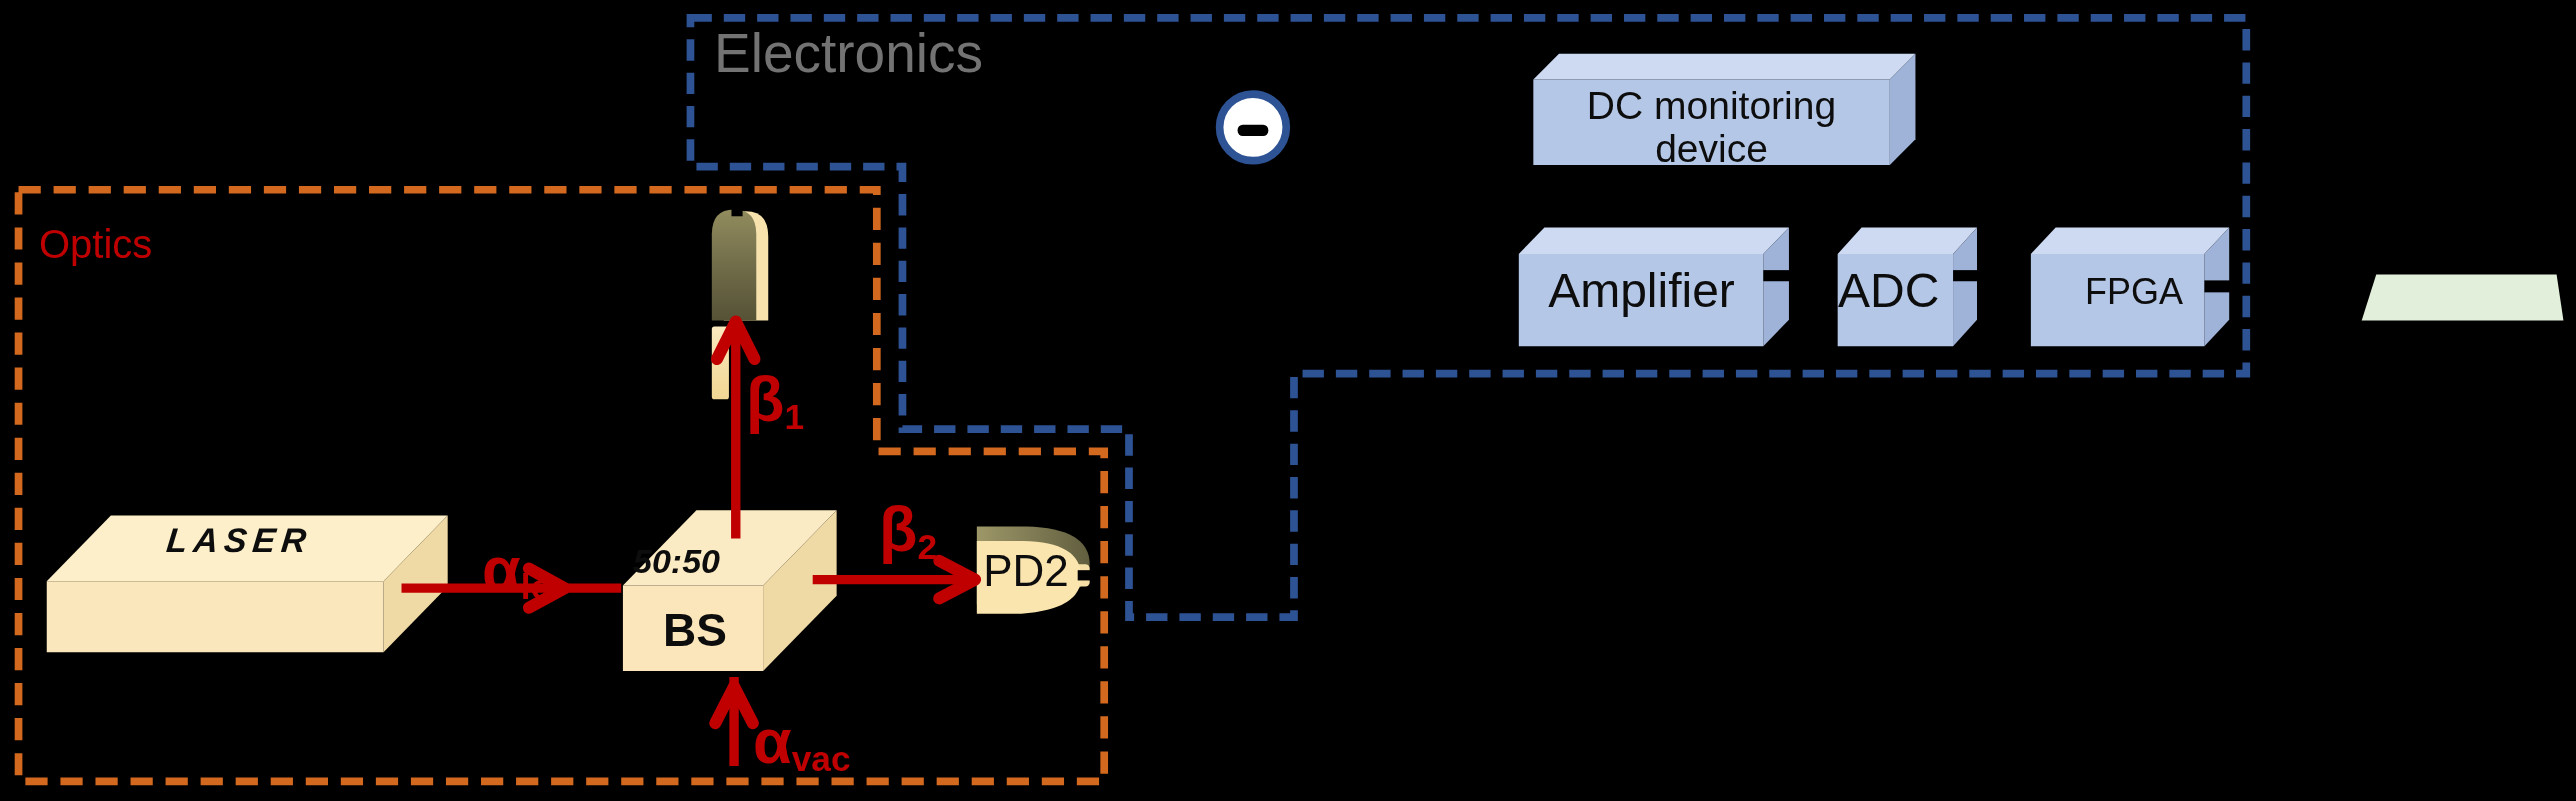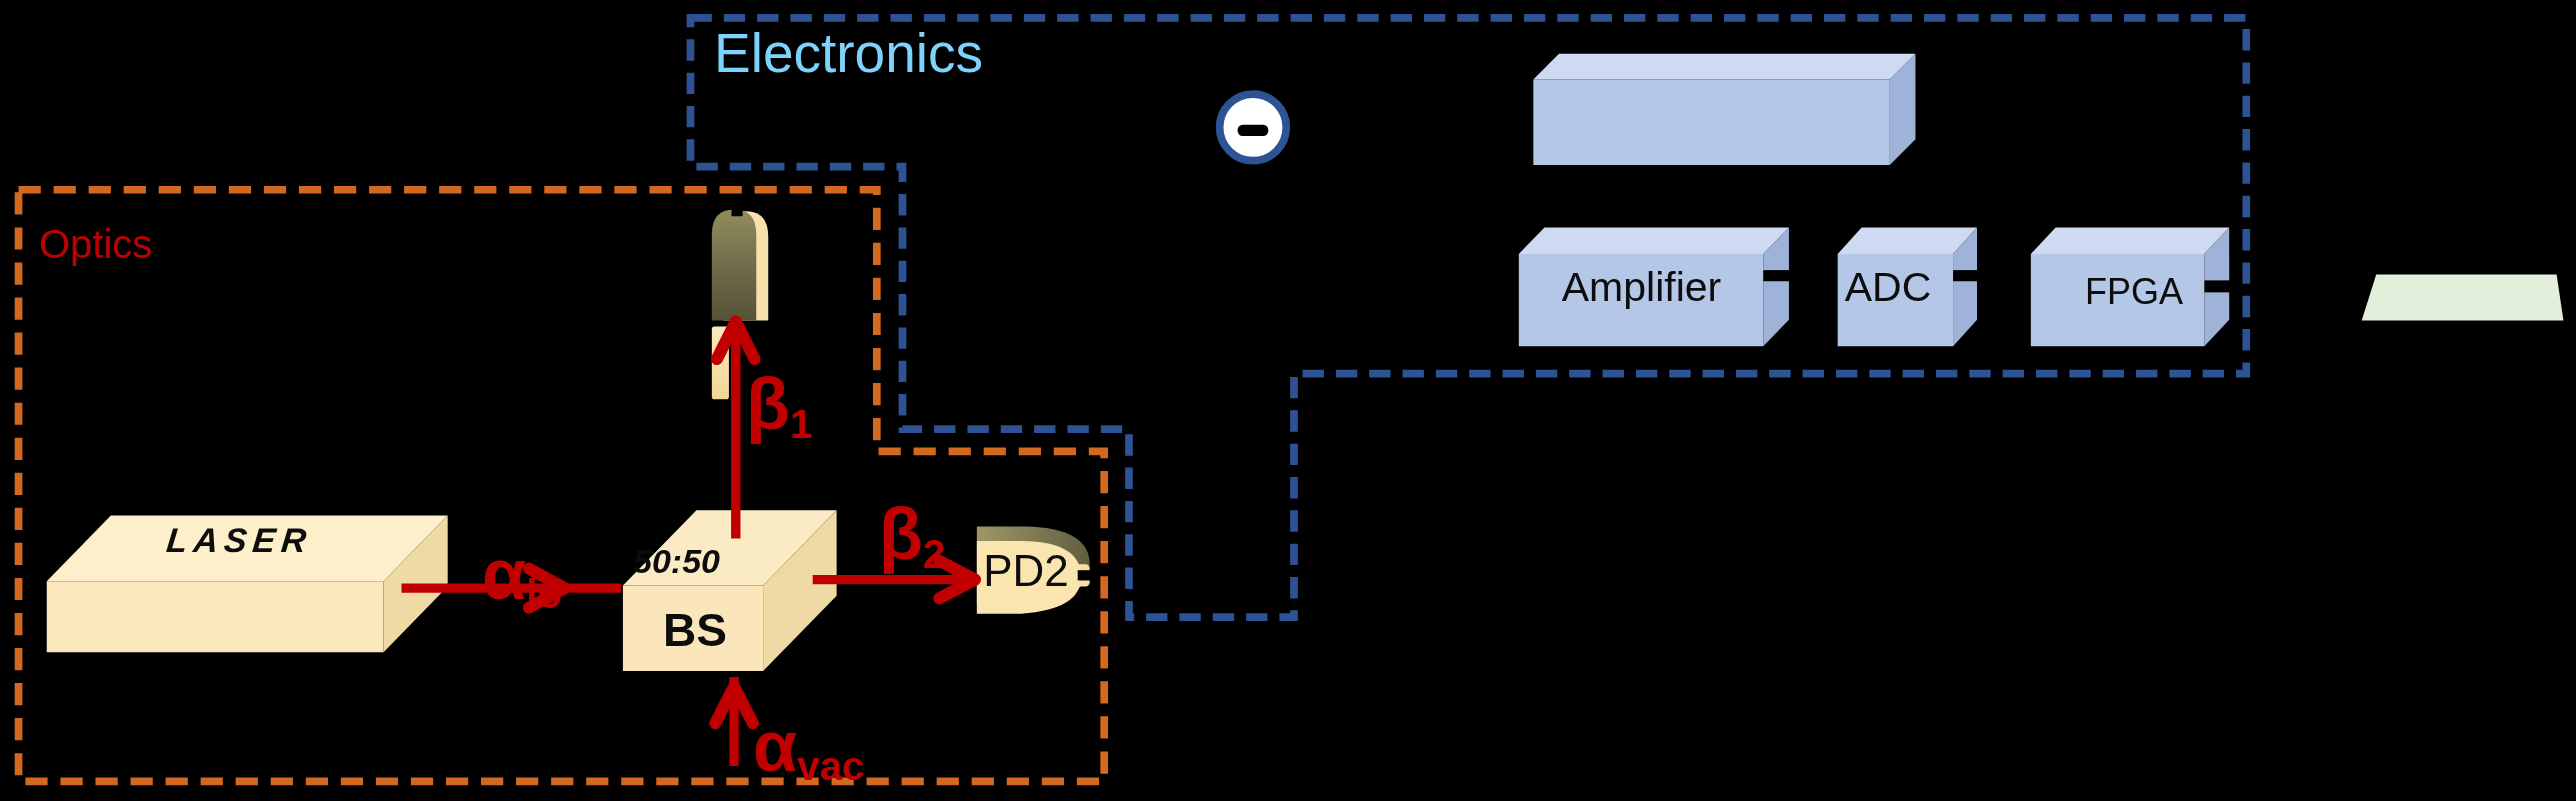--- a/index.html
+++ b/index.html
@@ -2,31 +2,31 @@
 <html style="font-size:13.7px"><head>
 <meta charset="utf-8">
 <style>
   html,body{margin:0;padding:0;background:#000;}
   #stage{position:relative;width:2576px;height:801px;background:#000;overflow:hidden;
          font-family:"Liberation Sans", sans-serif;}
   #stage svg{position:absolute;left:0;top:0;}
   .lbl{position:absolute;line-height:1;white-space:nowrap;}
   .region-label{font-size:40px;font-weight:400;}
   .optics-label{color:#C00000;}
-  .electronics-label{color:#7dd3fc;}
+  .electronics-label{color:#737373;}
   .box-label{color:#0d0d0d;text-align:center;}
   .laser-label{font-size:34px;font-weight:700;font-style:italic;letter-spacing:6px;
                transform:skewX(-6deg);color:#0d0d0d;}
   .ratio-label{font-size:34px;font-weight:700;font-style:italic;color:#0d0d0d;text-align:left;}
   .bs-label{font-size:46px;font-weight:700;}
   .pd2-label{font-size:44px;font-weight:400;}
-  .blue-box-label{font-size:41px;font-weight:400;}
+  .blue-box-label{font-size:48px;font-weight:400;}
   .fpga-label{font-size:36px;}
   .dc-label{font-size:39px;line-height:43px;}
-  .greek{font-size:72px;font-weight:600;color:#C00000;}
+  .greek{font-size:63px;font-weight:600;color:#C00000;}
   .greek sub{font-size:0.56em;vertical-align:-0.22em;}
 </style>
 </head>
 <body>
 
 <div id="stage">
 
   <svg width="2576" height="801" viewBox="0 0 3012 937">
     <defs>
       <linearGradient id="oliveV" x1="0" y1="0" x2="0" y2="1">
@@ -124,20 +124,24 @@
   <div class="lbl region-label electronics-label" style="left:714px;top:26px;font-size:55px;">Electronics</div>
 
   <div class="lbl laser-label" style="left:111px;top:523px;width:257px;text-align:center;">LASER</div>
 
   <div class="lbl ratio-label" style="left:633px;top:544px;width:162px;">50:50</div>
 
   <div class="lbl box-label bs-label" style="left:623px;top:607px;width:144px;">BS</div>
 
   <div class="lbl box-label pd2-label" style="left:980px;top:549px;width:92px;">PD2</div>
 
+  <div class="lbl box-label dc-label" style="left:1533px;top:84px;width:357px;">
+    <div>DC monitoring</div>
+    <div>device</div>
+  </div>
 
   <div class="lbl box-label blue-box-label" style="left:1519px;top:267px;width:245px;">Amplifier</div>
 
   <div class="lbl box-label blue-box-label" style="left:1838px;top:267px;width:100px;">ADC</div>
 
   <div class="lbl box-label blue-box-label fpga-label" style="left:2031px;top:274px;width:206px;">FPGA</div>
 
   <div class="lbl greek" style="left:482px;top:506px;margin-top:32px;">
     <span>α</span><sub>lo</sub>
   </div>

